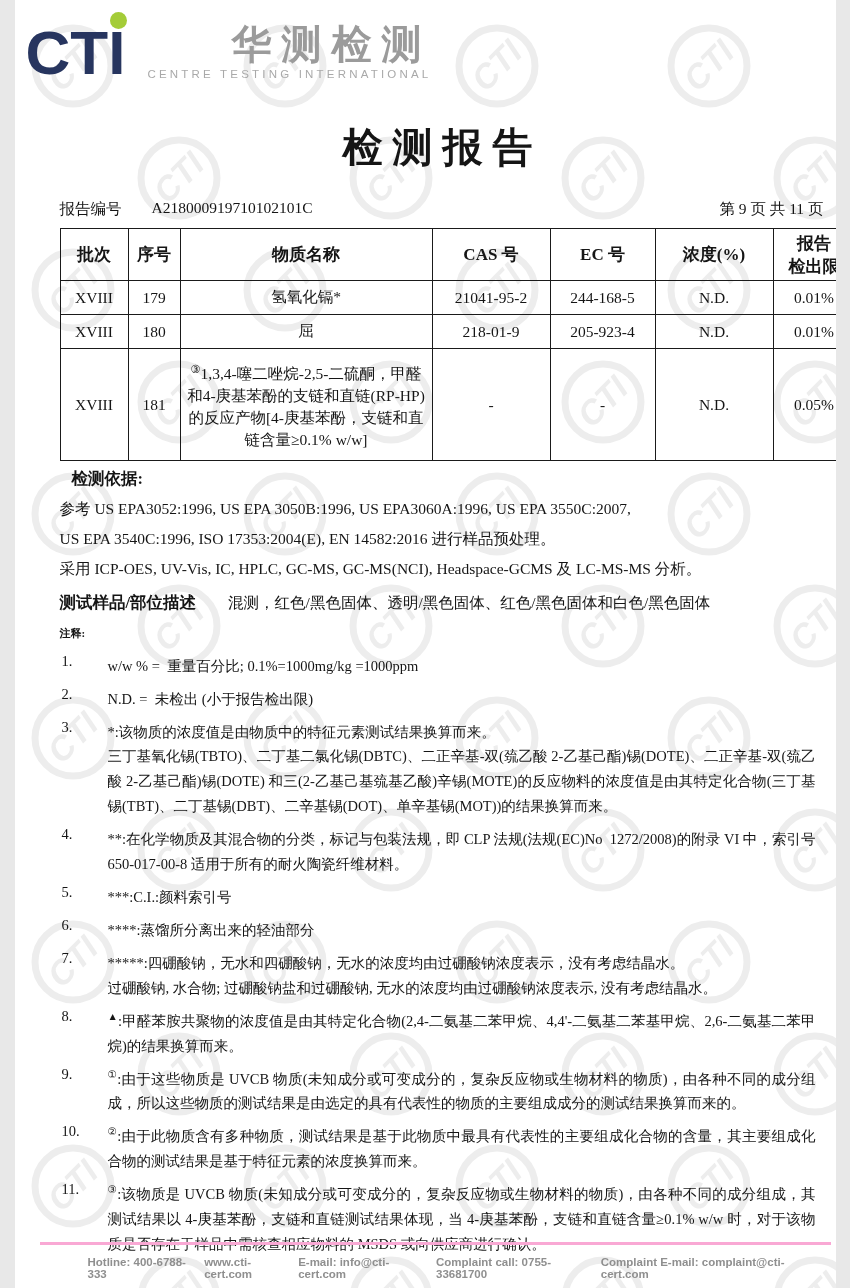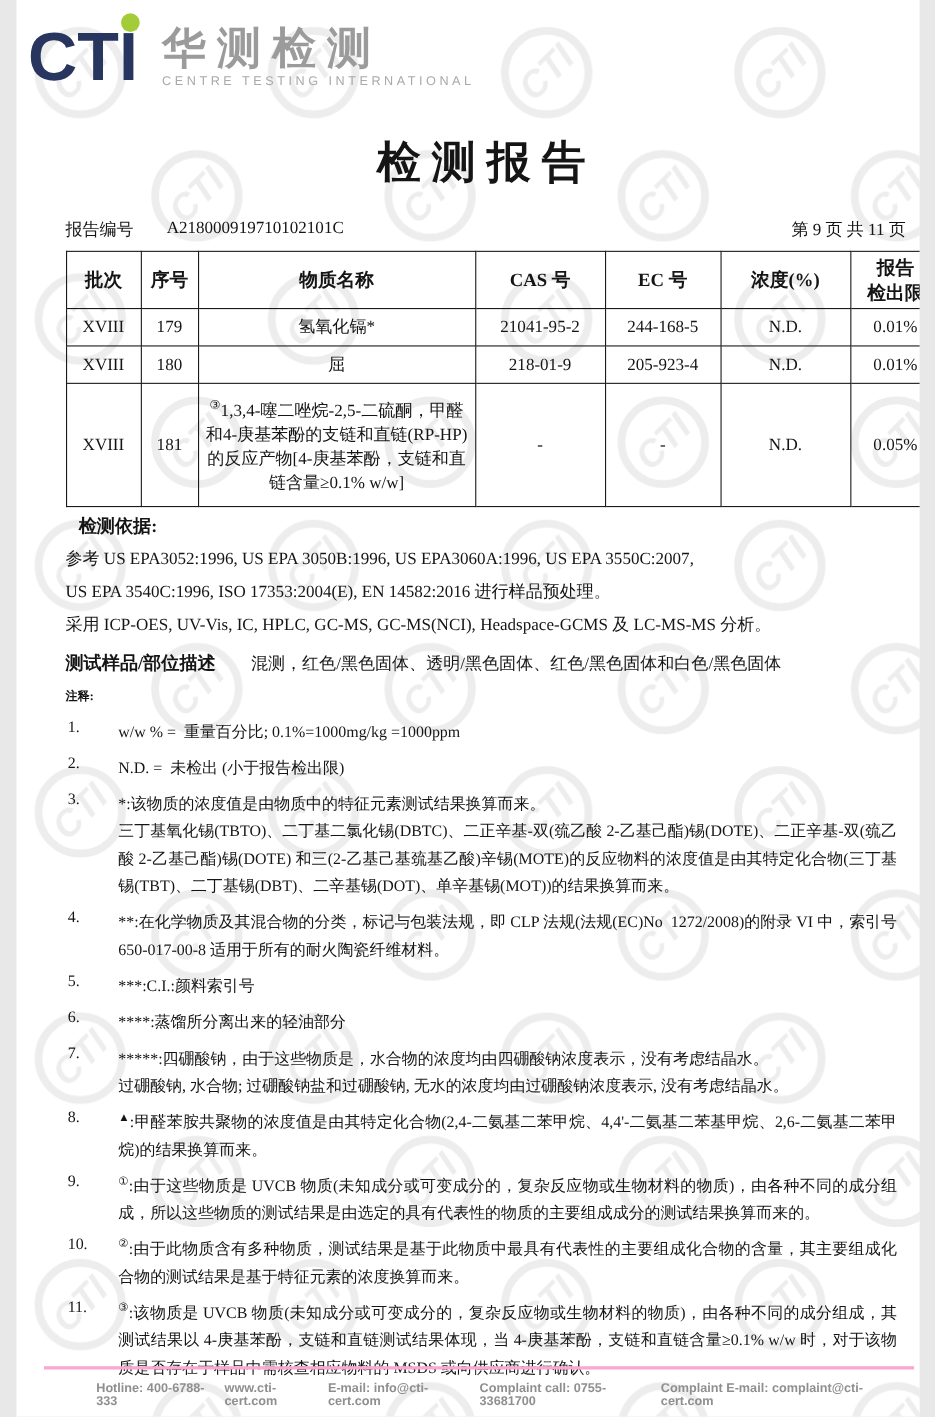--- a/index.html
+++ b/index.html
@@ -13,21 +13,21 @@
   .wm-layer { position:absolute; inset:0; z-index:0; pointer-events:none; }
   .content { position:relative; z-index:1; padding:10px 10px 0 45px; }
 
   
   .logo-row { display:flex; align-items:flex-start; margin-left:-34px; height:88px; }
   .logo-cti { position:relative; font-family:"Liberation Sans","DejaVu Sans",sans-serif;
     font-weight:900; font-size:62px; line-height:70px; letter-spacing:0px; color:#27355f; padding-top:8px; }
   .logo-dot { position:absolute; top:2px; right:-2px; width:17px; height:17px; border-radius:50%; background:#a4cc38; }
   .logo-cn-block { margin-left:22px; padding-top:12px; }
   .logo-cn { font-size:40px; font-weight:700; color:#9b9b9b; letter-spacing:10px; line-height:44px;
-    font-family:"Liberation Sans","DejaVu Sans",sans-serif; }
+    font-family:"Liberation Sans","DejaVu Sans",sans-serif;text-align:right; }
   .logo-en { font-size:11.5px; color:#a9a9a9; letter-spacing:3.2px; margin-top:2px;
     font-family:"Liberation Sans","DejaVu Sans",sans-serif; }
 
   
   .doc-title { text-align:center; font-size:40px; font-weight:700; letter-spacing:10px; margin-top:22px; }
   .report-line { display:flex; justify-content:space-between; align-items:center; margin-top:24px; font-size:15.5px; padding-right:2px; }
   .report-left { display:flex; gap:30px; }
   .page-info { font-size:15.5px; }
 
   
@@ -192,21 +192,21 @@
       <div class="note">
         <span class="note-num">5.</span>
         <span class="note-body"><sup></sup><span class="txt">***:C.I.:颜料索引号</span></span>
       </div>
       <div class="note">
         <span class="note-num">6.</span>
         <span class="note-body"><sup></sup><span class="txt">****:蒸馏所分离出来的轻油部分</span></span>
       </div>
       <div class="note">
         <span class="note-num">7.</span>
-        <span class="note-body"><sup></sup><span class="txt">*****:四硼酸钠，由于这些物质是，水合物的浓度均由四硼酸钠浓度表示，没有考虑结晶水。
+        <span class="note-body"><sup></sup><span class="txt">*****:四硼酸钠，无水和四硼酸钠，无水的浓度均由过硼酸钠浓度表示，没有考虑结晶水。
 过硼酸钠, 水合物; 过硼酸钠盐和过硼酸钠, 无水的浓度均由过硼酸钠浓度表示, 没有考虑结晶水。</span></span>
       </div>
       <div class="note">
         <span class="note-num">8.</span>
         <span class="note-body"><sup>▲</sup><span class="txt">:甲醛苯胺共聚物的浓度值是由其特定化合物(2,4-二氨基二苯甲烷、4,4'-二氨基二苯基甲烷、2,6-二氨基二苯甲烷)的结果换算而来。</span></span>
       </div>
       <div class="note">
         <span class="note-num">9.</span>
         <span class="note-body"><sup>①</sup><span class="txt">:由于这些物质是 UVCB 物质(未知成分或可变成分的，复杂反应物或生物材料的物质)，由各种不同的成分组成，所以这些物质的测试结果是由选定的具有代表性的物质的主要组成成分的测试结果换算而来的。</span></span>
       </div>

